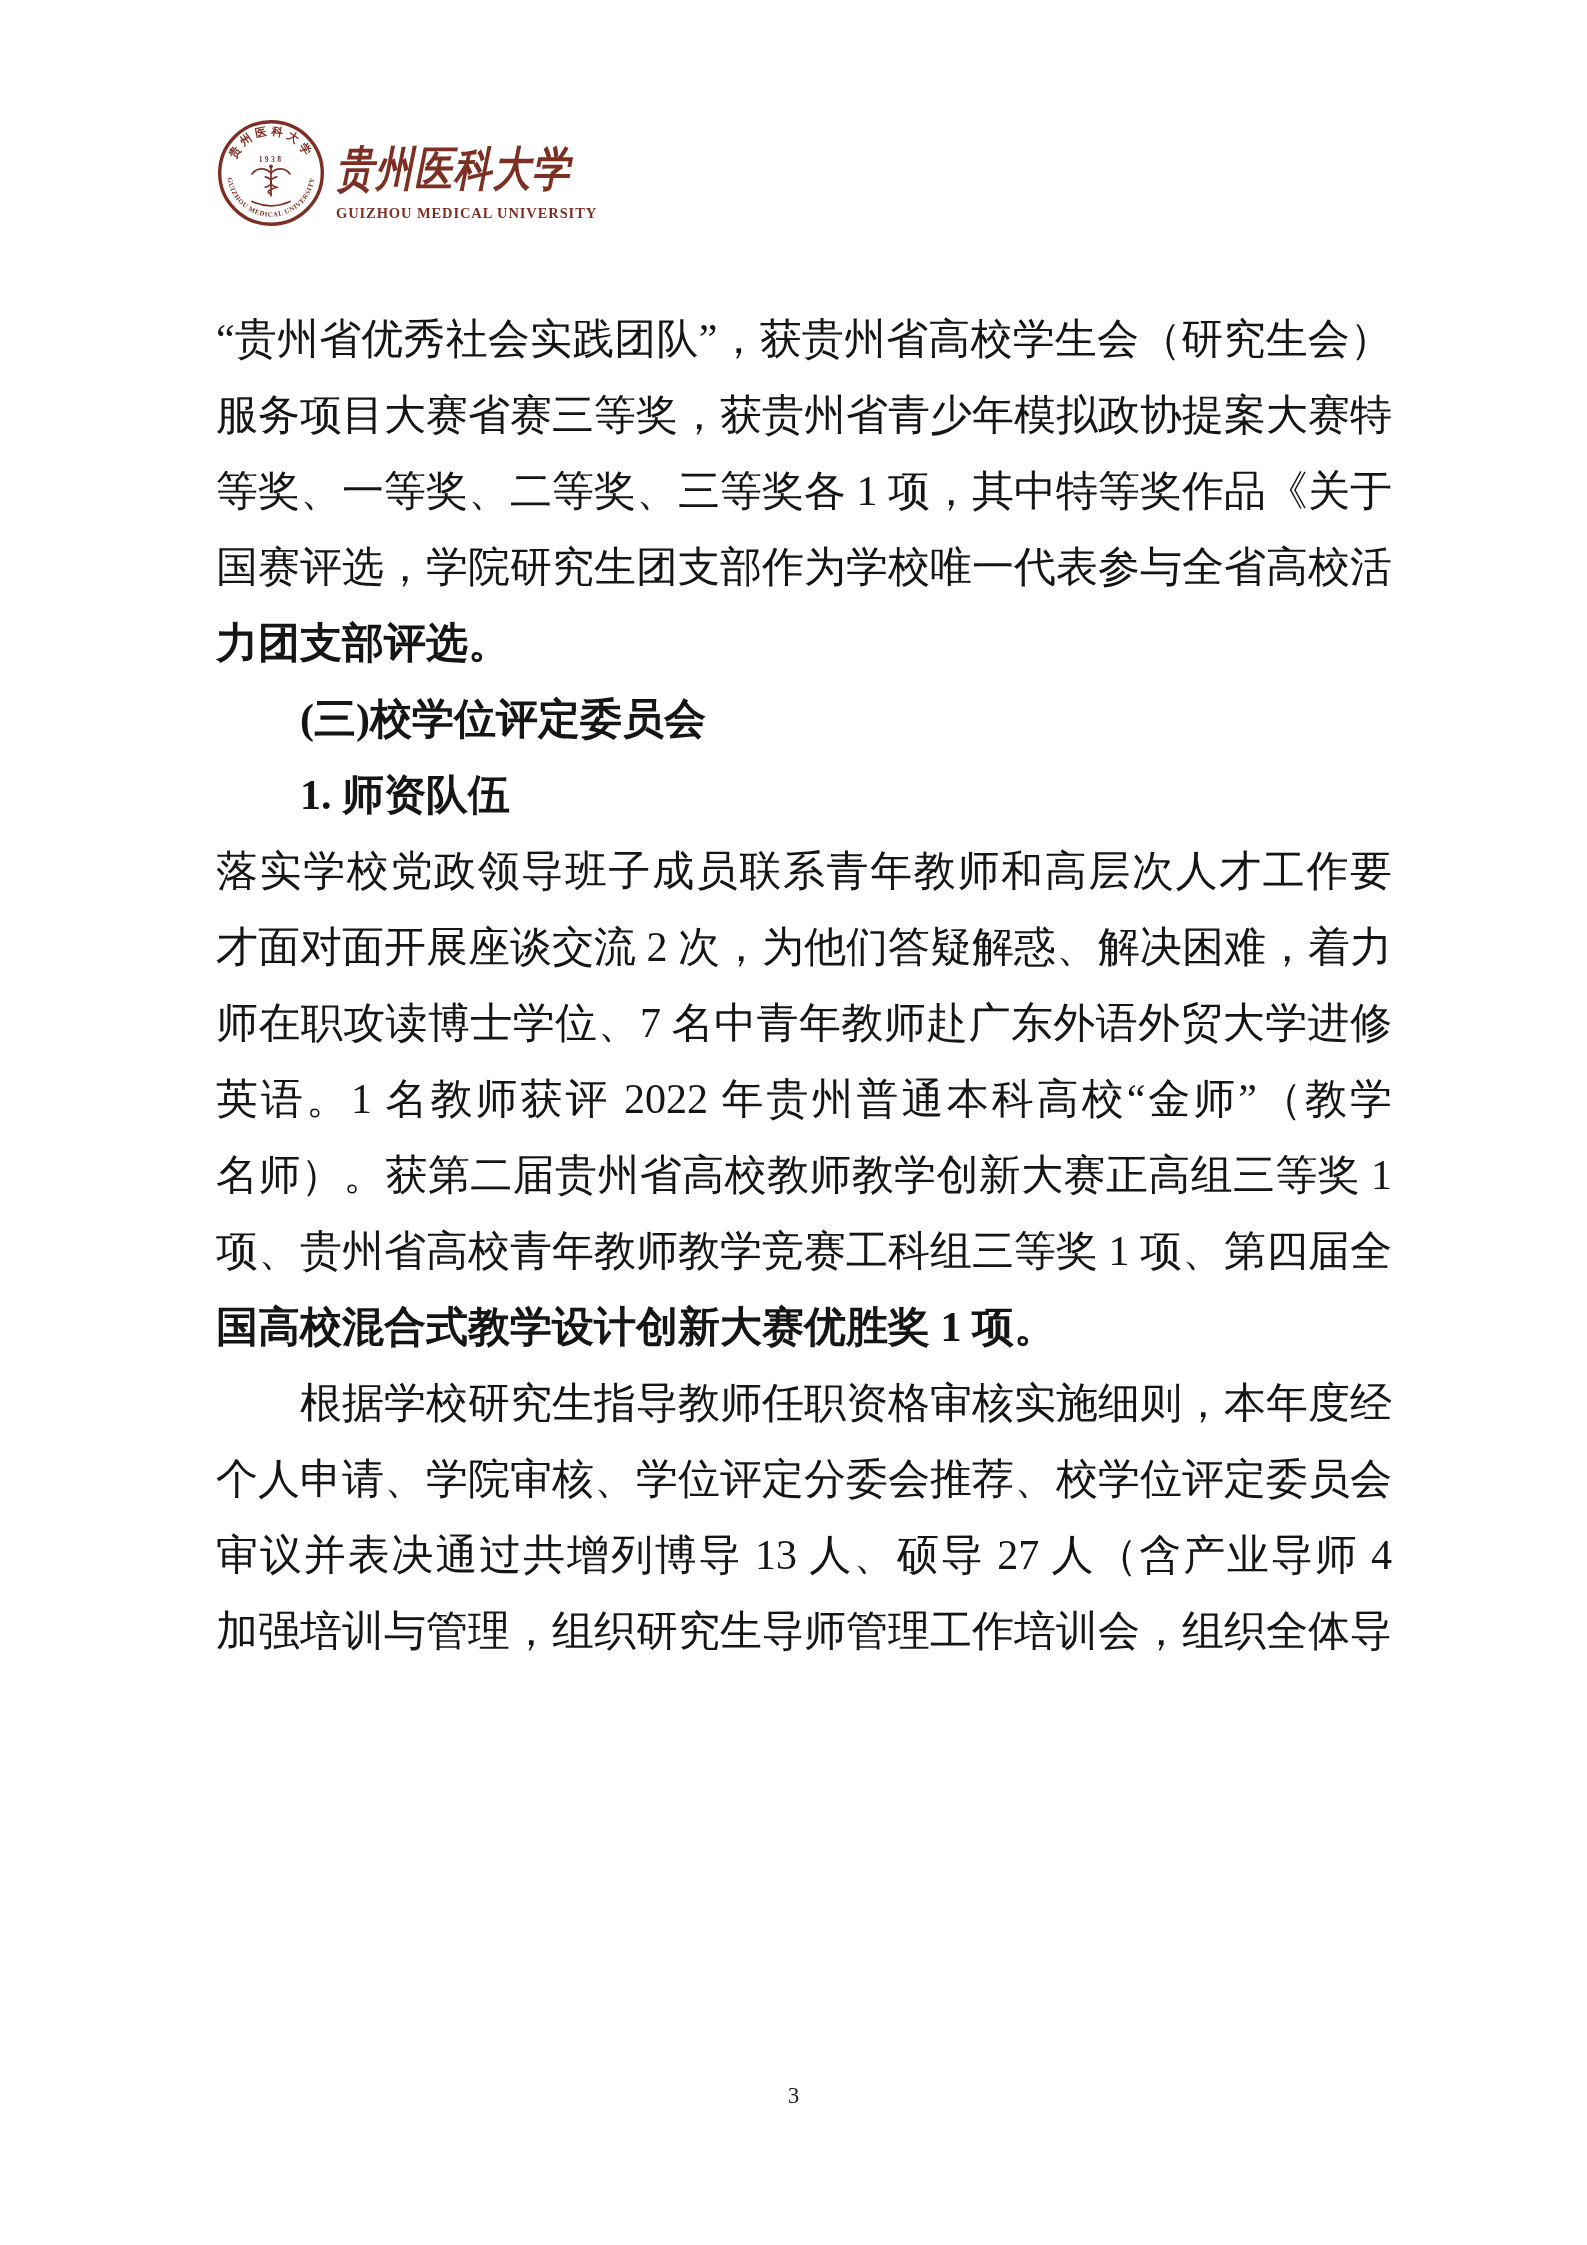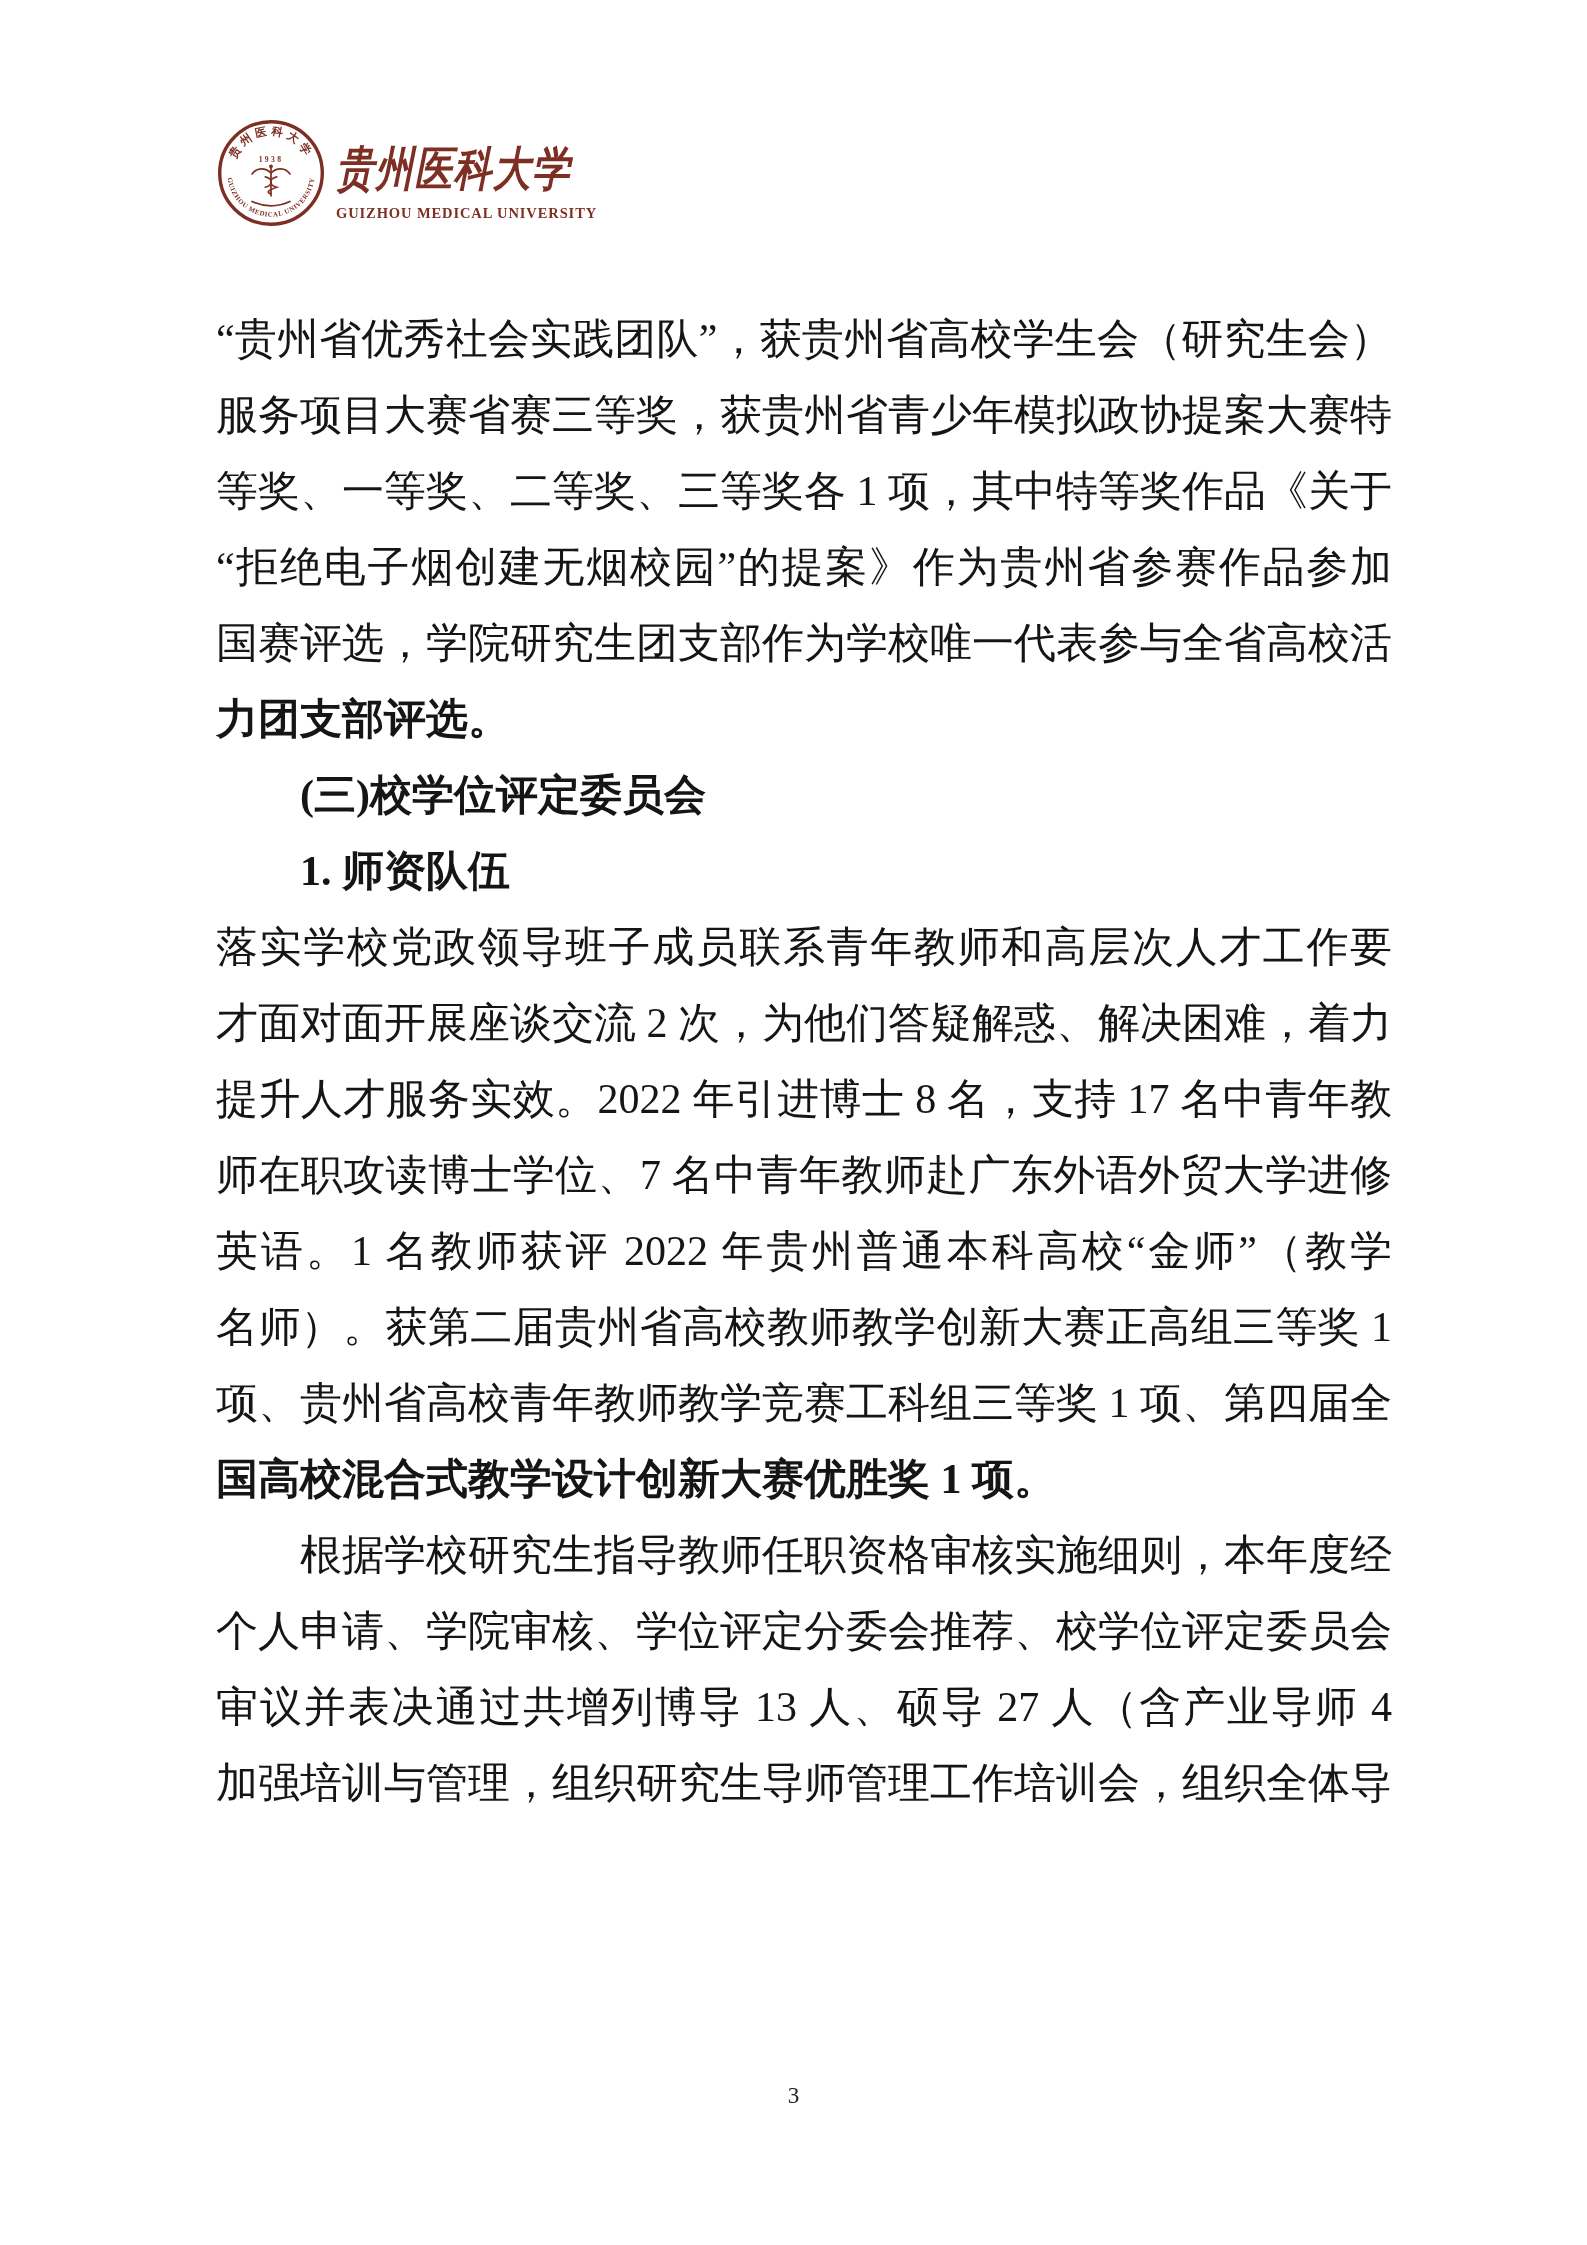--- a/index.html
+++ b/index.html
@@ -75,28 +75,26 @@
     <div class="logo-text">
       <div class="cn-name">贵州医科大学</div>
       <div class="en-name">GUIZHOU MEDICAL UNIVERSITY</div>
     </div>
   </div>
 
   <div class="content">
     <div class="line fill">“贵州省优秀社会实践团队”，获贵州省高校学生会（研究生会）</div>
     <div class="line fill">服务项目大赛省赛三等奖，获贵州省青少年模拟政协提案大赛特</div>
     <div class="line fill">等奖、一等奖、二等奖、三等奖各 1 项，其中特等奖作品《关于</div>
-    <div class="line fill">“拒绝电子烟创建无烟校园”的提案》作为贵州省参赛作品参加</div>
     <div class="line fill">国赛评选，学院研究生团支部作为学校唯一代表参与全省高校活</div>
     <div class="line end">力团支部评选。</div>
     <div class="line end indent">(三)校学位评定委员会</div>
     <div class="line end indent">1. 师资队伍</div>
     <div class="line fill">落实学校党政领导班子成员联系青年教师和高层次人才工作要</div>
     <div class="line fill">才面对面开展座谈交流 2 次，为他们答疑解惑、解决困难，着力</div>
-    <div class="line fill">提升人才服务实效。2022 年引进博士 8 名，支持 17 名中青年教</div>
     <div class="line fill">师在职攻读博士学位、7 名中青年教师赴广东外语外贸大学进修</div>
     <div class="line fill">英语。1 名教师获评 2022 年贵州普通本科高校“金师”（教学</div>
     <div class="line fill">名师）。获第二届贵州省高校教师教学创新大赛正高组三等奖 1</div>
     <div class="line fill">项、贵州省高校青年教师教学竞赛工科组三等奖 1 项、第四届全</div>
     <div class="line end">国高校混合式教学设计创新大赛优胜奖 1 项。</div>
     <div class="line fill indent">根据学校研究生指导教师任职资格审核实施细则，本年度经</div>
     <div class="line fill">个人申请、学院审核、学位评定分委会推荐、校学位评定委员会</div>
     <div class="line fill">审议并表决通过共增列博导 13 人、硕导 27 人（含产业导师 4 人）。</div>
     <div class="line fill">加强培训与管理，组织研究生导师管理工作培训会，组织全体导</div>
   </div>

